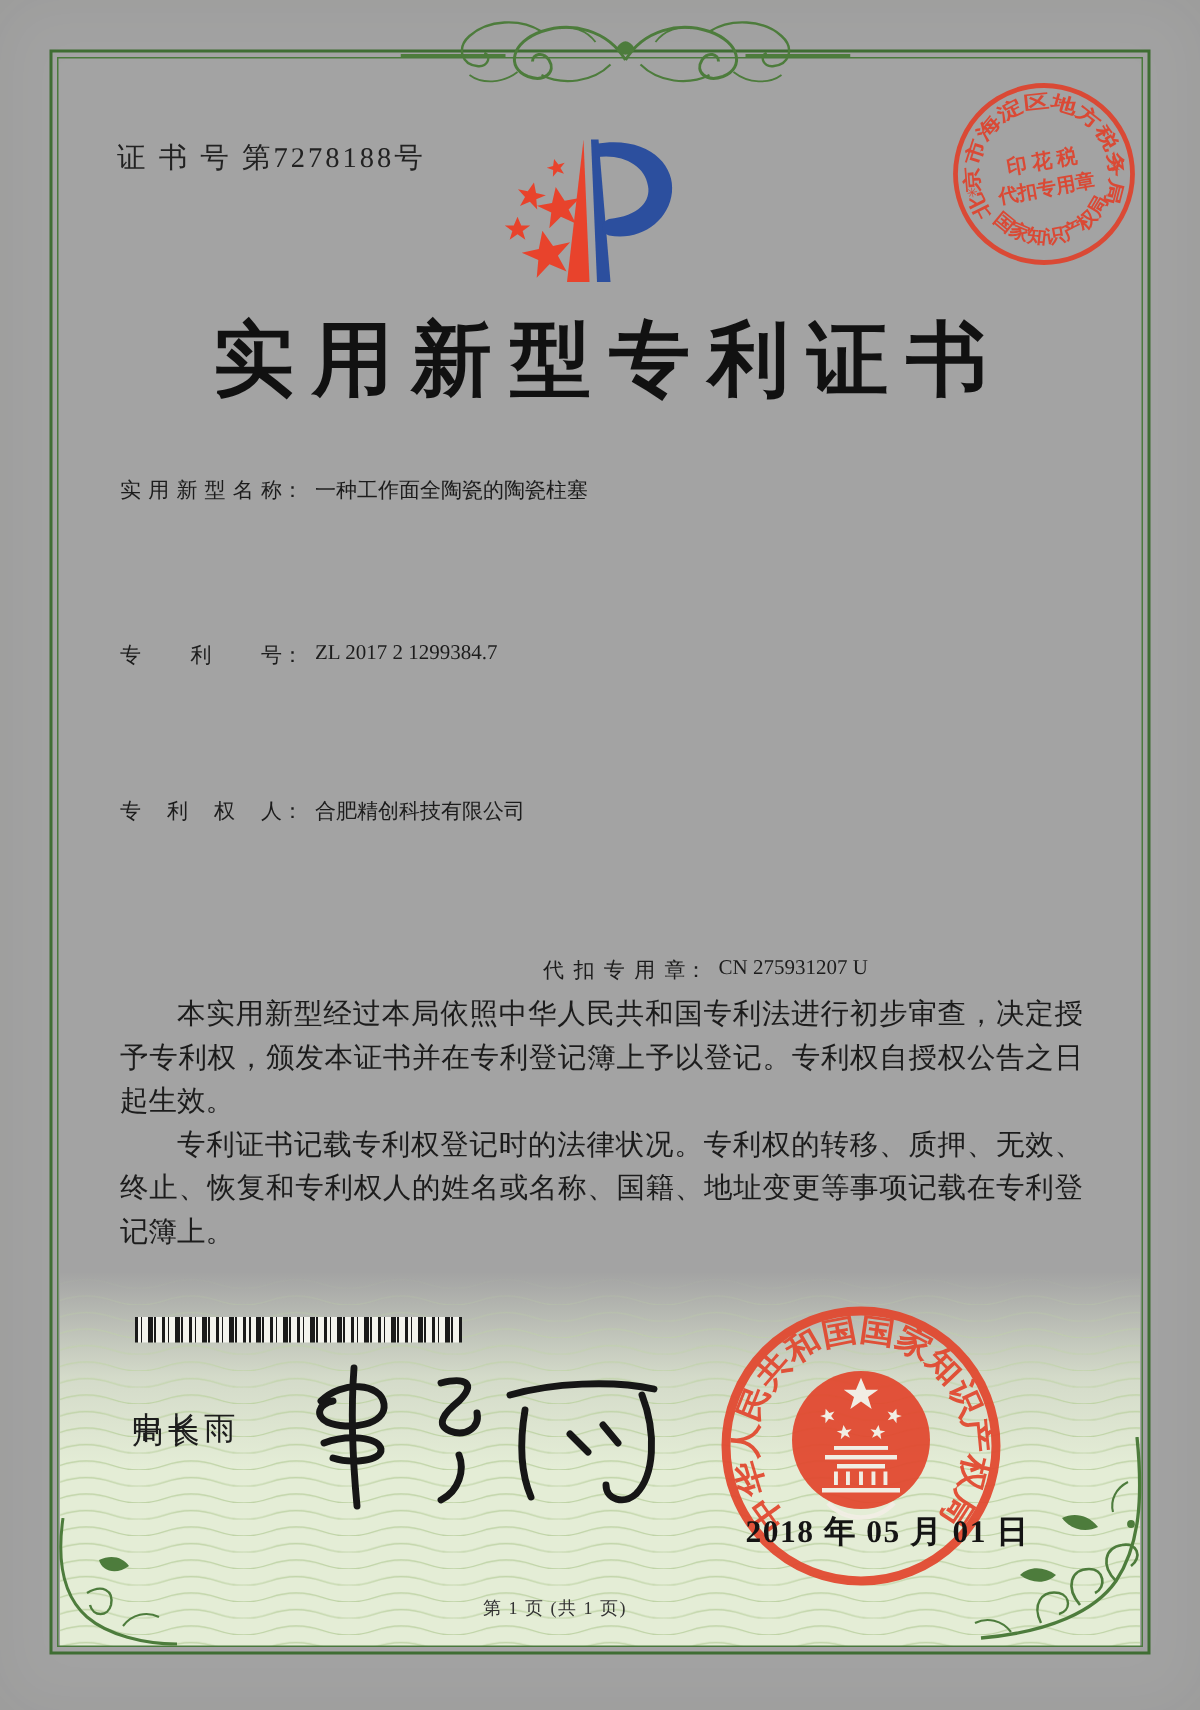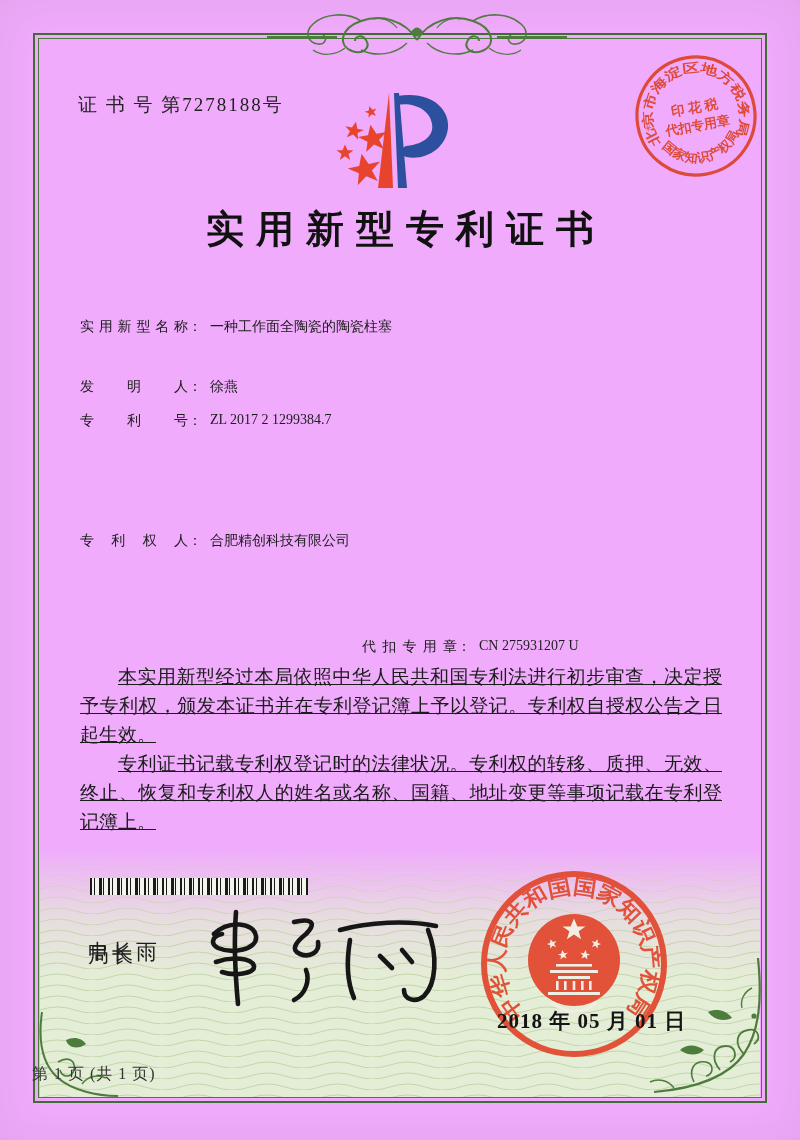--- a/index.html
+++ b/index.html
@@ -1,69 +1,69 @@
 <!DOCTYPE html>
 <html><head>
 <meta charset="utf-8">
 <style>
   html,body{margin:0;padding:0;}
   .page{
     position:relative;width:800px;height:1140px;overflow:hidden;
-    background:#f0abfc;
+    background:#a3a3a3;
     font-family:"Liberation Serif","DejaVu Serif",serif;
     color:#1c1c1c;
     box-shadow:inset 0 0 45px rgba(60,60,50,.08);
   }
   
   .frame{position:absolute;left:33px;top:33px;width:734px;height:1070px;
     border:2.5px solid #3f6d33;box-sizing:border-box;}
   .frame::after{content:"";position:absolute;inset:3px;border:1.5px solid #4a7a3c;}
   
   .waveband{position:absolute;left:40px;top:848px;width:720px;height:250px;
     background:linear-gradient(180deg,rgba(228,237,214,0) 0,rgba(228,237,214,.75) 70px,#e4edd6 130px);}
   .waveband svg{position:absolute;inset:0;}
   
   .certno{position:absolute;left:78px;top:92px;font-size:19px;letter-spacing:2px;color:#222;}
   
   .logo{position:absolute;left:334px;top:90px;width:170px;height:105px;}
   
   .title{position:absolute;left:0;top:204px;width:800px;text-align:center;
-    font-size:38px;font-weight:700;letter-spacing:12px;text-indent:12px;color:#111;}
+    font-size:54px;font-weight:700;letter-spacing:12px;text-indent:12px;color:#111;}
   
   .row{position:absolute;left:80px;font-size:14px;white-space:nowrap;}
   .lbl{display:inline-block;width:108px;text-align:justify;text-align-last:justify;vertical-align:top;}
   .lbl-addr{width:58px;}
   .colon{display:inline-block;vertical-align:top;}
   .val{display:inline-block;margin-left:8px;vertical-align:top;}
   .val-addr{white-space:normal;width:548px;line-height:29px;}
   .row-right{left:362px;}
   .row-right .lbl{width:95px;}
   
   .paras{position:absolute;left:80px;top:662px;width:642px;font-size:19px;line-height:29px;text-align:justify;}
-  .paras p{margin:0;text-indent:2em;text-decoration:underline;}
+  .paras p{margin:0;text-indent:2em;}
   
   .barcode{position:absolute;left:90px;top:878px;width:218px;height:17px;
     background:repeating-linear-gradient(90deg,#1a1a1a 0 2px,#f4f4ee 2px 4px,#1a1a1a 4px 5px,#f4f4ee 5px 9px,#1a1a1a 9px 12px,#f4f4ee 12px 13px,#1a1a1a 13px 14px,#f4f4ee 14px 18px);}
   
   .director{position:absolute;left:88px;font-family:"Liberation Sans","DejaVu Sans",sans-serif;
     font-size:21px;color:#1d1d1d;letter-spacing:3px;}
   .director.t1{top:941px;text-align:center;} .director.t2{top:938px;}
   .sig{position:absolute;left:198px;top:900px;width:250px;height:115px;}
   
   .stamp-office{position:absolute;left:464px;top:854px;width:220px;height:220px;opacity:.93;}
   .stamp-tax{position:absolute;left:626px;top:46px;width:140px;height:140px;opacity:.95;}
   .issue-date{position:absolute;left:497px;top:1007px;font-size:21px;font-weight:600;
     letter-spacing:1px;color:#141414;z-index:6;}
   
   .orn{position:absolute;}
   .orn-top{left:267px;top:10px;width:300px;height:52px;}
   .orn-br{left:634px;top:958px;width:132px;height:144px;}
   .orn-bl{left:34px;top:1012px;width:92px;height:92px;transform:scaleX(-1);}
   
-  .footer{position:absolute;left:0;top:1064px;width:740px;text-align:left;font-size:16px;color:#333;letter-spacing:1px;margin-left:32px;}
+  .footer{position:absolute;left:0;top:1064px;width:740px;text-align:center;font-size:12px;color:#333;letter-spacing:1px;}
 </style>
 </head>
 <body>
 
 <div class="page">
 
   <div class="waveband">
     <svg width="720" height="250" viewBox="0 0 720 250">
       <defs>
         <pattern id="wavep" width="140" height="11" patternUnits="userSpaceOnUse">
@@ -145,24 +145,21 @@
     <polygon points="55,3 44,98 59,98" fill="#e8432c"></polygon>
     <polygon points="60,3 65,3 73,98 64,98" fill="#2c4f9e"></polygon>
     <path d="M63,6 C98,0 116,20 114,38 C112,58 92,71 72,67 C66,65 66,58 72,56 C92,54 100,44 98,34 C96,20 80,12 63,15 Z" fill="#2c4f9e"></path>
   </svg>
 
   <div class="title">实用新型专利证书</div>
 
   <div class="row" style="top:318px">
     <span class="lbl">实用新型名称</span><span class="colon">：</span><span class="val">一种工作面全陶瓷的陶瓷柱塞</span>
   </div>
-  <div class="row" style="top:378px">
-    <span class="lbl">发明人</span><span class="colon">：</span><span class="val">徐燕</span>
-  </div>
-  <div class="row" style="top:412px">
+  <div class="row" style="top:428px">
     <span class="lbl">专利号</span><span class="colon">：</span><span class="val">ZL 2017 2 1299384.7</span>
   </div>
   <div class="row" style="top:532px">
     <span class="lbl">专利权人</span><span class="colon">：</span><span class="val">合肥精创科技有限公司</span>
   </div>
   <div class="row row-right" style="top:638px">
     <span class="lbl">代扣专用章</span><span class="colon">：</span><span class="val">CN 275931207 U</span>
   </div>
 
   <div class="paras">

